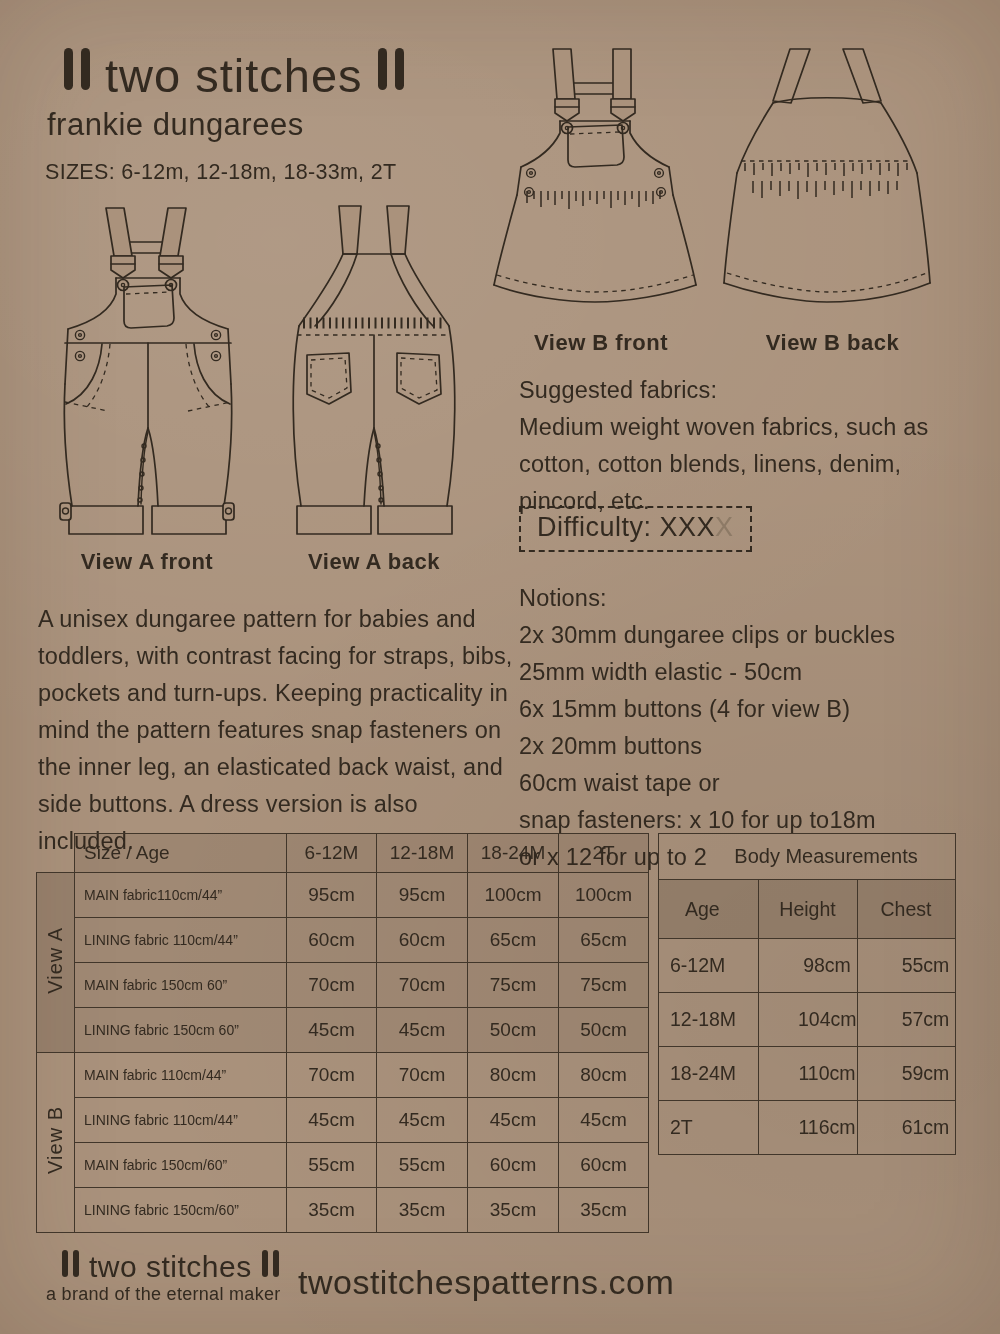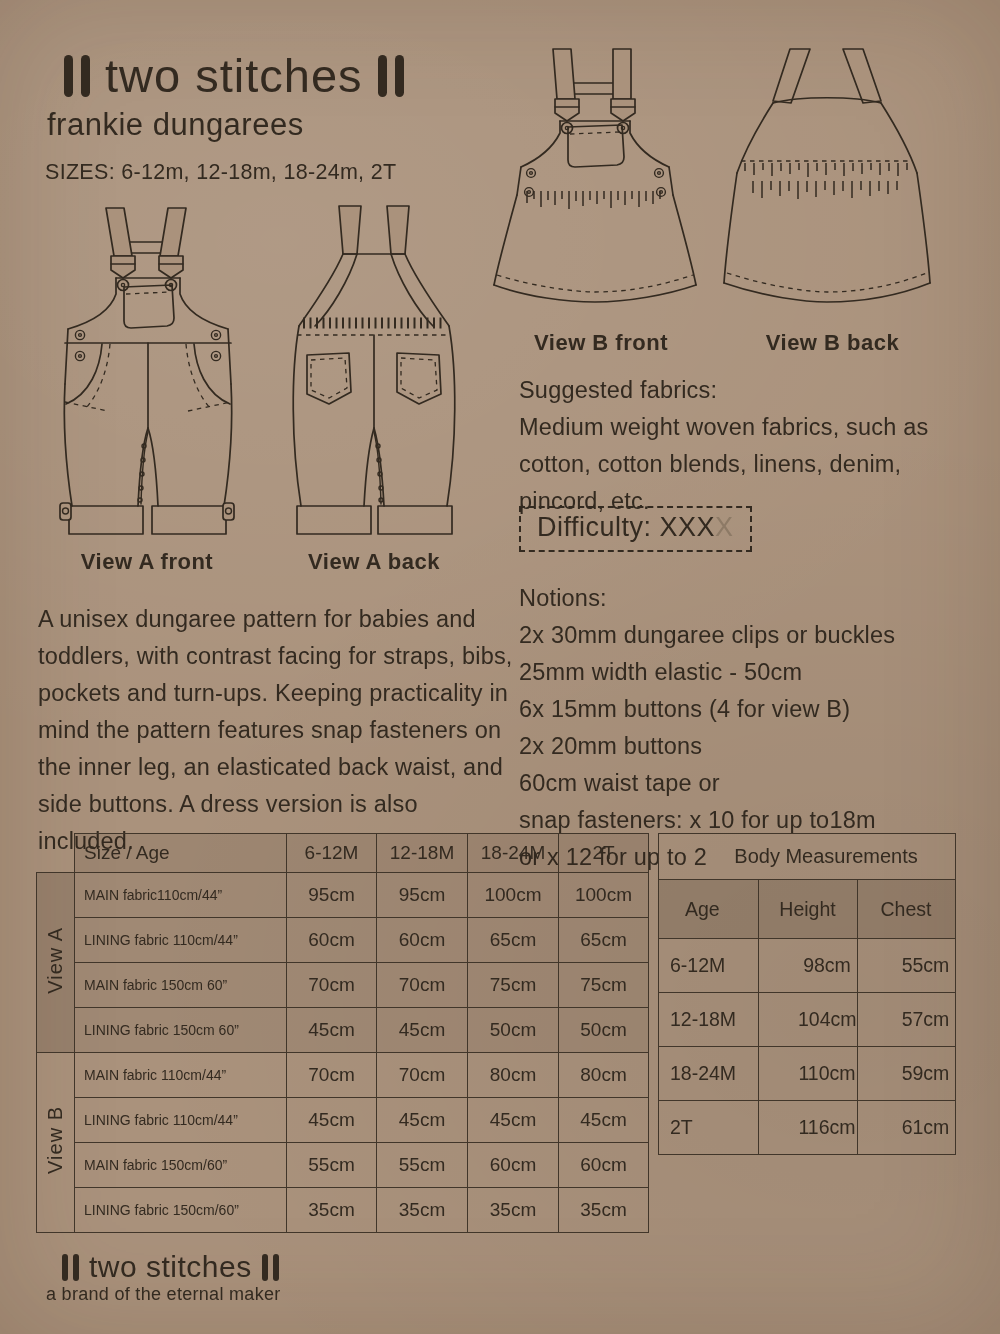--- a/index.html
+++ b/index.html
@@ -14,21 +14,21 @@
     position:relative; width:1000px; height:1334px; overflow:hidden;
     background:
       radial-gradient(1300px 900px at 28% 18%, rgba(255,255,255,0.07), transparent 60%),
       radial-gradient(1100px 900px at 85% 75%, rgba(0,0,0,0.06), transparent 65%),
       var(--paper);
     box-shadow: inset 0 0 120px rgba(60,40,20,0.18);
     color:var(--ink);
   }
   .abs{position:absolute;}
   
-  .brandline{display:flex; align-items:center; gap:15px;padding-left:18px;}
+  .brandline{display:flex; align-items:flex-start; gap:15px;padding-left:18px;}
   .bars{display:inline-flex; gap:8px;}
   .bars i{display:block; width:9px; height:42px; background:var(--ink); border-radius:5px;}
   .bars.small{gap:5px;}
   .bars.small i{width:6px; height:27px; border-radius:3px;}
   .brand-text{font-size:47px; letter-spacing:1px;}
   .subtitle{font-size:31px; letter-spacing:0.5px;}
   .sizes{font-size:21.5px; letter-spacing:0.3px;}
   
   .para{font-size:23.5px; line-height:37px; letter-spacing:0.2px;}
   .view-label{font-size:22px; text-align:center; letter-spacing:0.5px;font-weight:bold;}
@@ -78,21 +78,21 @@
         <i></i>
         <i></i>
       </span>
     <span class="brand-text">two stitches</span>
     <span class="bars">
         <i></i>
         <i></i>
       </span>
   </div>
   <div class="abs subtitle" style="left:47px; top:107px;">frankie dungarees</div>
-  <div class="abs sizes" style="left:45px; top:160px;">SIZES: 6-12m, 12-18m, 18-24m, 2T</div>
+  <div class="abs sizes" style="left:45px; top:160px;">SIZES: 6-12m, 12-18m, 18-33m, 2T</div>
 
   <svg class="abs" style="left:56px; top:202px;" width="182" height="350" viewBox="0 0 182 350">
     <rect class="s" x="64" y="40" width="54" height="11"></rect>
     <path class="pf" d="M50,6 L68,6 L76,54 L58,54 Z"></path>
     <path class="pf" d="M112,6 L130,6 L122,54 L104,54 Z"></path>
     <g>
       <path class="pf" d="M55,54 L79,54 L79,68 L67,76 L55,68 Z"></path>
       <path class="pf" d="M103,54 L127,54 L127,68 L115,76 L103,68 Z"></path>
       <line class="s2" x1="55" y1="62" x2="79" y2="62"></line>
       <line class="s2" x1="103" y1="62" x2="127" y2="62"></line>
@@ -395,14 +395,15 @@
         <i></i>
         <i></i>
       </span>
     <span class="footer-brand-text">two stitches</span>
     <span class="bars small">
         <i></i>
         <i></i>
       </span>
   </div>
   <div class="abs tagline" style="left:46px; top:1284px;">a brand of the eternal maker</div>
+  <div class="abs website" style="left:298px; top:1263px;">twostitchespatterns.com</div>
 
 </div>
 
 </body></html>

